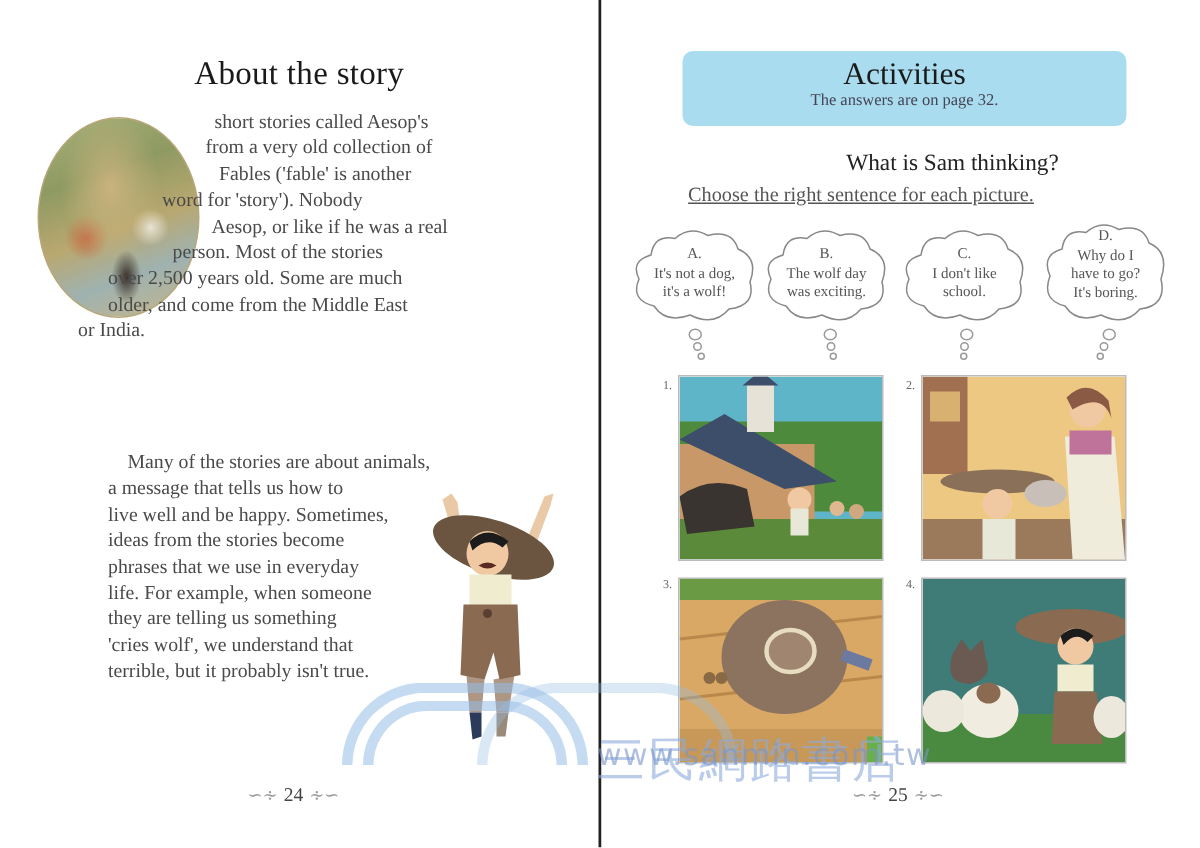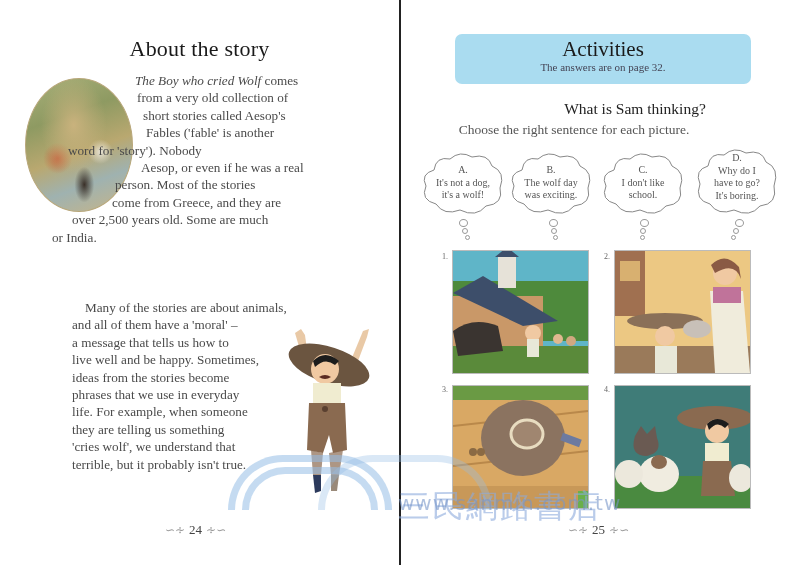--- a/index.html
+++ b/index.html
@@ -38,54 +38,52 @@
 
   .pagenum { position:absolute; top:522px; font-size:13px; color:#444; display:flex; align-items:center; gap:4px; }
   .flourish { font-size:12px; color:#999; }
 
   .act-box { position:absolute; left:455px; top:34px; width:296px; height:50px; background:#aadcf0;
              border-radius:7px; text-align:center; }
   .act-title { font-size:21px; color:#1a1a1a; margin-top:3px; display:block; }
   .act-sub { font-size:11px; color:#445; display:block; margin-top:-1px; }
 
   .q-title { position:absolute; left:401px; width:468px; top:100px; text-align:center; font-size:15.5px; color:#222; }
-  .q-sub { position:absolute; left:401px; width:346px; top:122px; text-align:center; font-size:13.5px; color:#555; }
+  .q-sub { position:absolute; left:401px; width:346px; top:122px; text-align:center; font-size:13.5px; color:#555;text-decoration:underline; }
 
   .cloud { position:absolute; top:150px; width:86px; height:68px; }
   .cloud svg { position:absolute; left:0; top:0; }
   .cloud-text { position:absolute; left:0; width:86px; text-align:center; font-size:10px; line-height:12.5px; color:#555; }
   .bubble { position:absolute; border:1px solid #999; border-radius:50%; background:#fff; }
 
   .pic { position:absolute; width:135px; height:122px; border:1px solid #bbb; overflow:hidden; }
   .pic-num { position:absolute; font-size:8px; color:#666; }
 </style>
 </head>
 <body>
 
 <div class="page page-left">
   <div class="title">About the story</div>
 
   <div class="oval"></div>
 
   <div class="para" style="left:0;top:72px;width:399px;">
-    <span class="ln" style="padding-left:135px;"><em>The Boy who cried Wolf</em><span> comes</span></span>
+    <span class="ln" style="padding-left:143px;">short stories called Aesop's</span>
     <span class="ln" style="padding-left:137px;">from a very old collection of</span>
-    <span class="ln" style="padding-left:143px;">short stories called Aesop's</span>
     <span class="ln" style="padding-left:146px;">Fables ('fable' is another</span>
-    <span class="ln" style="padding-left:68px;">word for 'story'). Nobody</span>
-    <span class="ln" style="padding-left:141px;">Aesop, or even if he was a real</span>
+    <span class="ln" style="padding-left:108px;">word for 'story'). Nobody</span>
+    <span class="ln" style="padding-left:141px;">Aesop, or like if he was a real</span>
     <span class="ln" style="padding-left:115px;">person. Most of the stories</span>
-    <span class="ln" style="padding-left:112px;">come from Greece, and they are</span>
     <span class="ln" style="padding-left:72px;">over 2,500 years old. Some are much</span>
+    <span class="ln" style="padding-left:72px;">older, and come from the Middle East</span>
     <span class="ln" style="padding-left:52px;">or India.</span>
   </div>
 
   <div class="para" style="left:72px;top:299px;width:300px;">
     <span class="ln" style="padding-left:13px;">Many of the stories are about animals,</span>
-    <span class="ln">and all of them have a 'moral' –</span>
     <span class="ln">a message that tells us how to</span>
     <span class="ln">live well and be happy. Sometimes,</span>
     <span class="ln">ideas from the stories become</span>
     <span class="ln">phrases that we use in everyday</span>
     <span class="ln">life. For example, when someone</span>
     <span class="ln">they are telling us something</span>
     <span class="ln">'cries wolf', we understand that</span>
     <span class="ln">terrible, but it probably isn't true.</span>
   </div>
 

